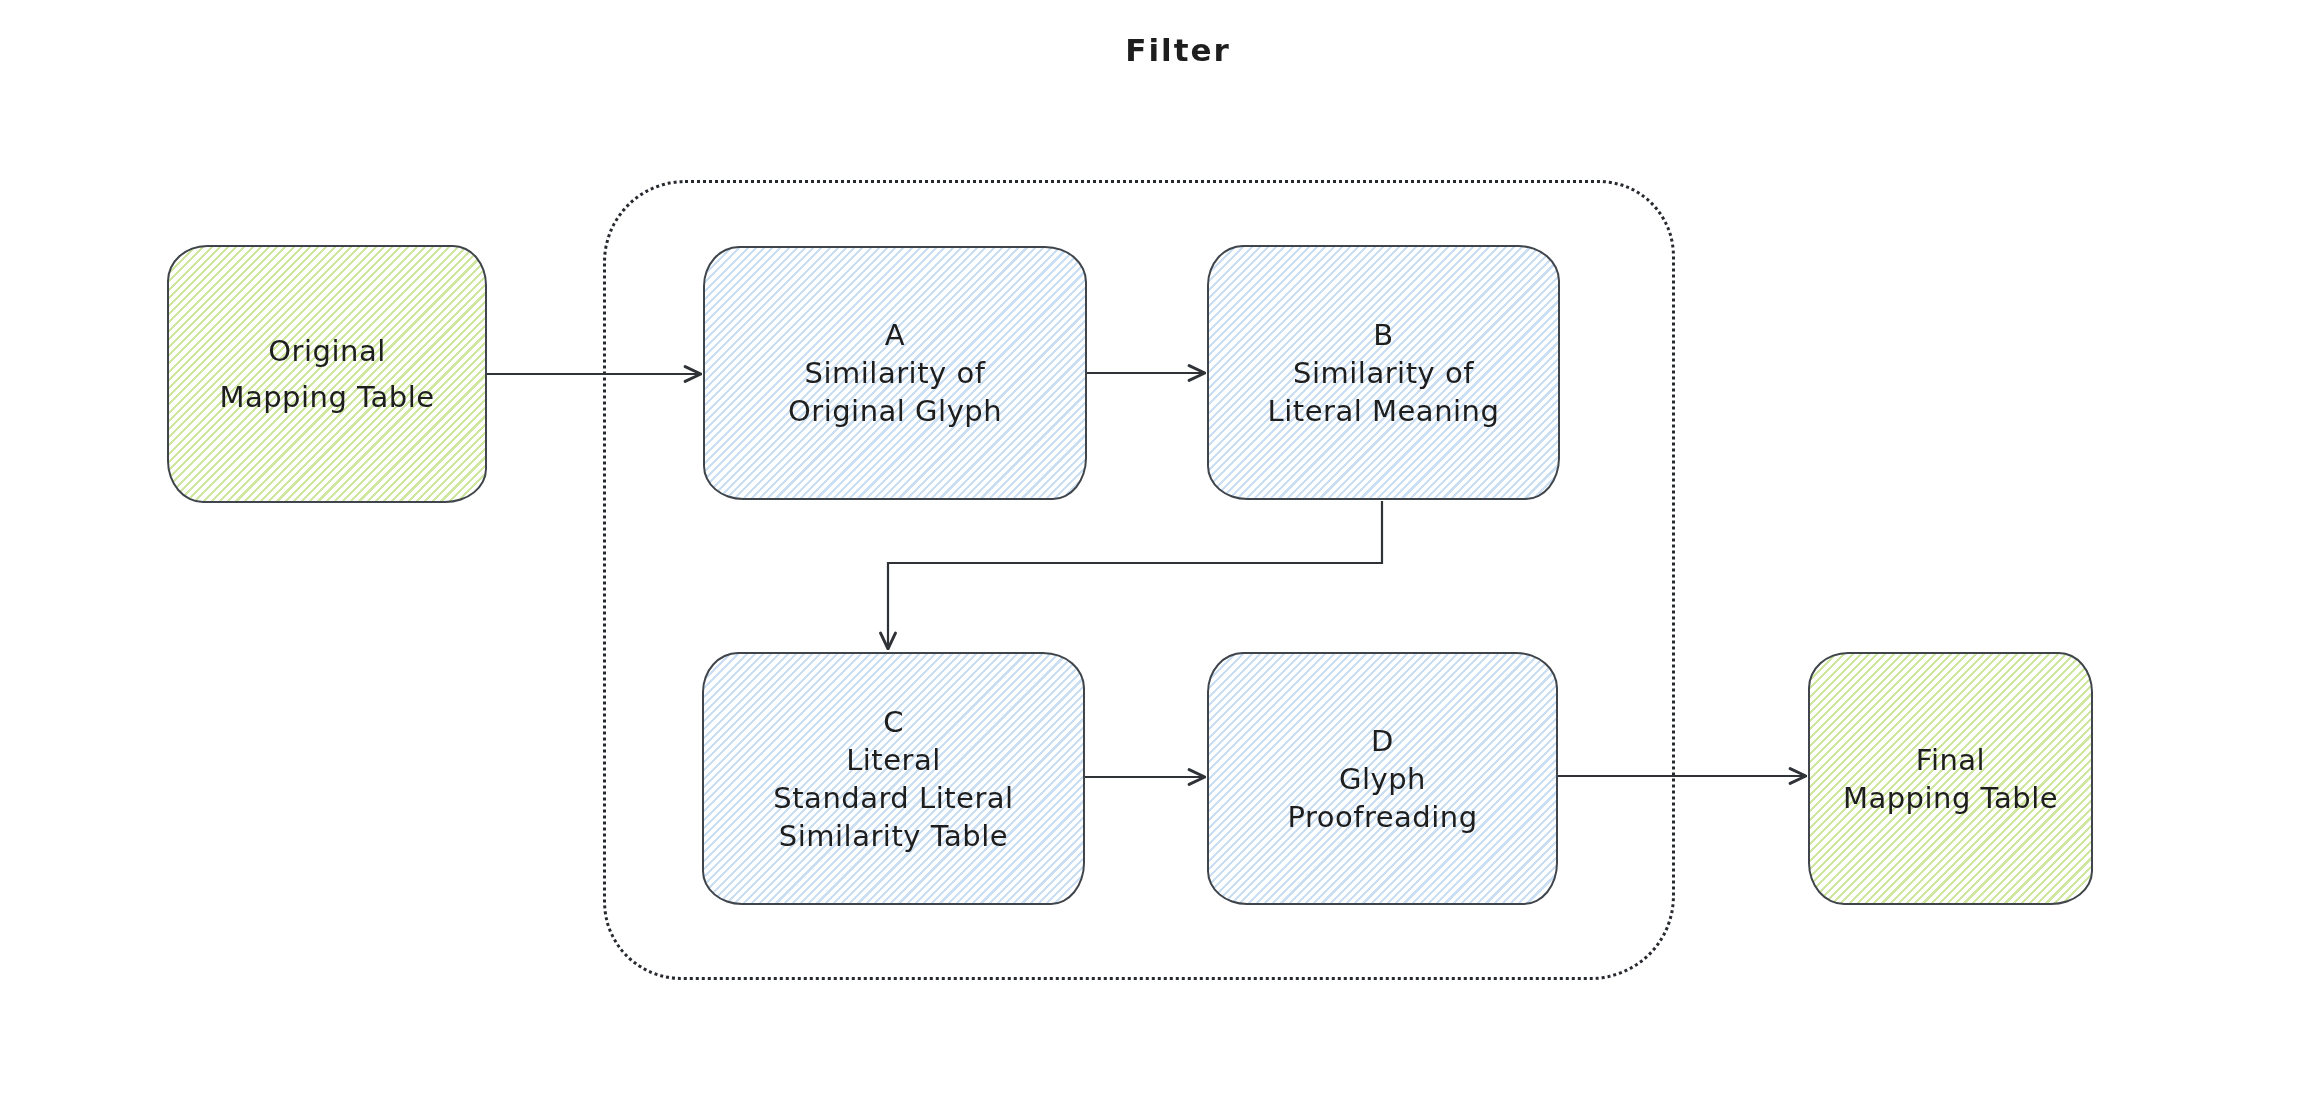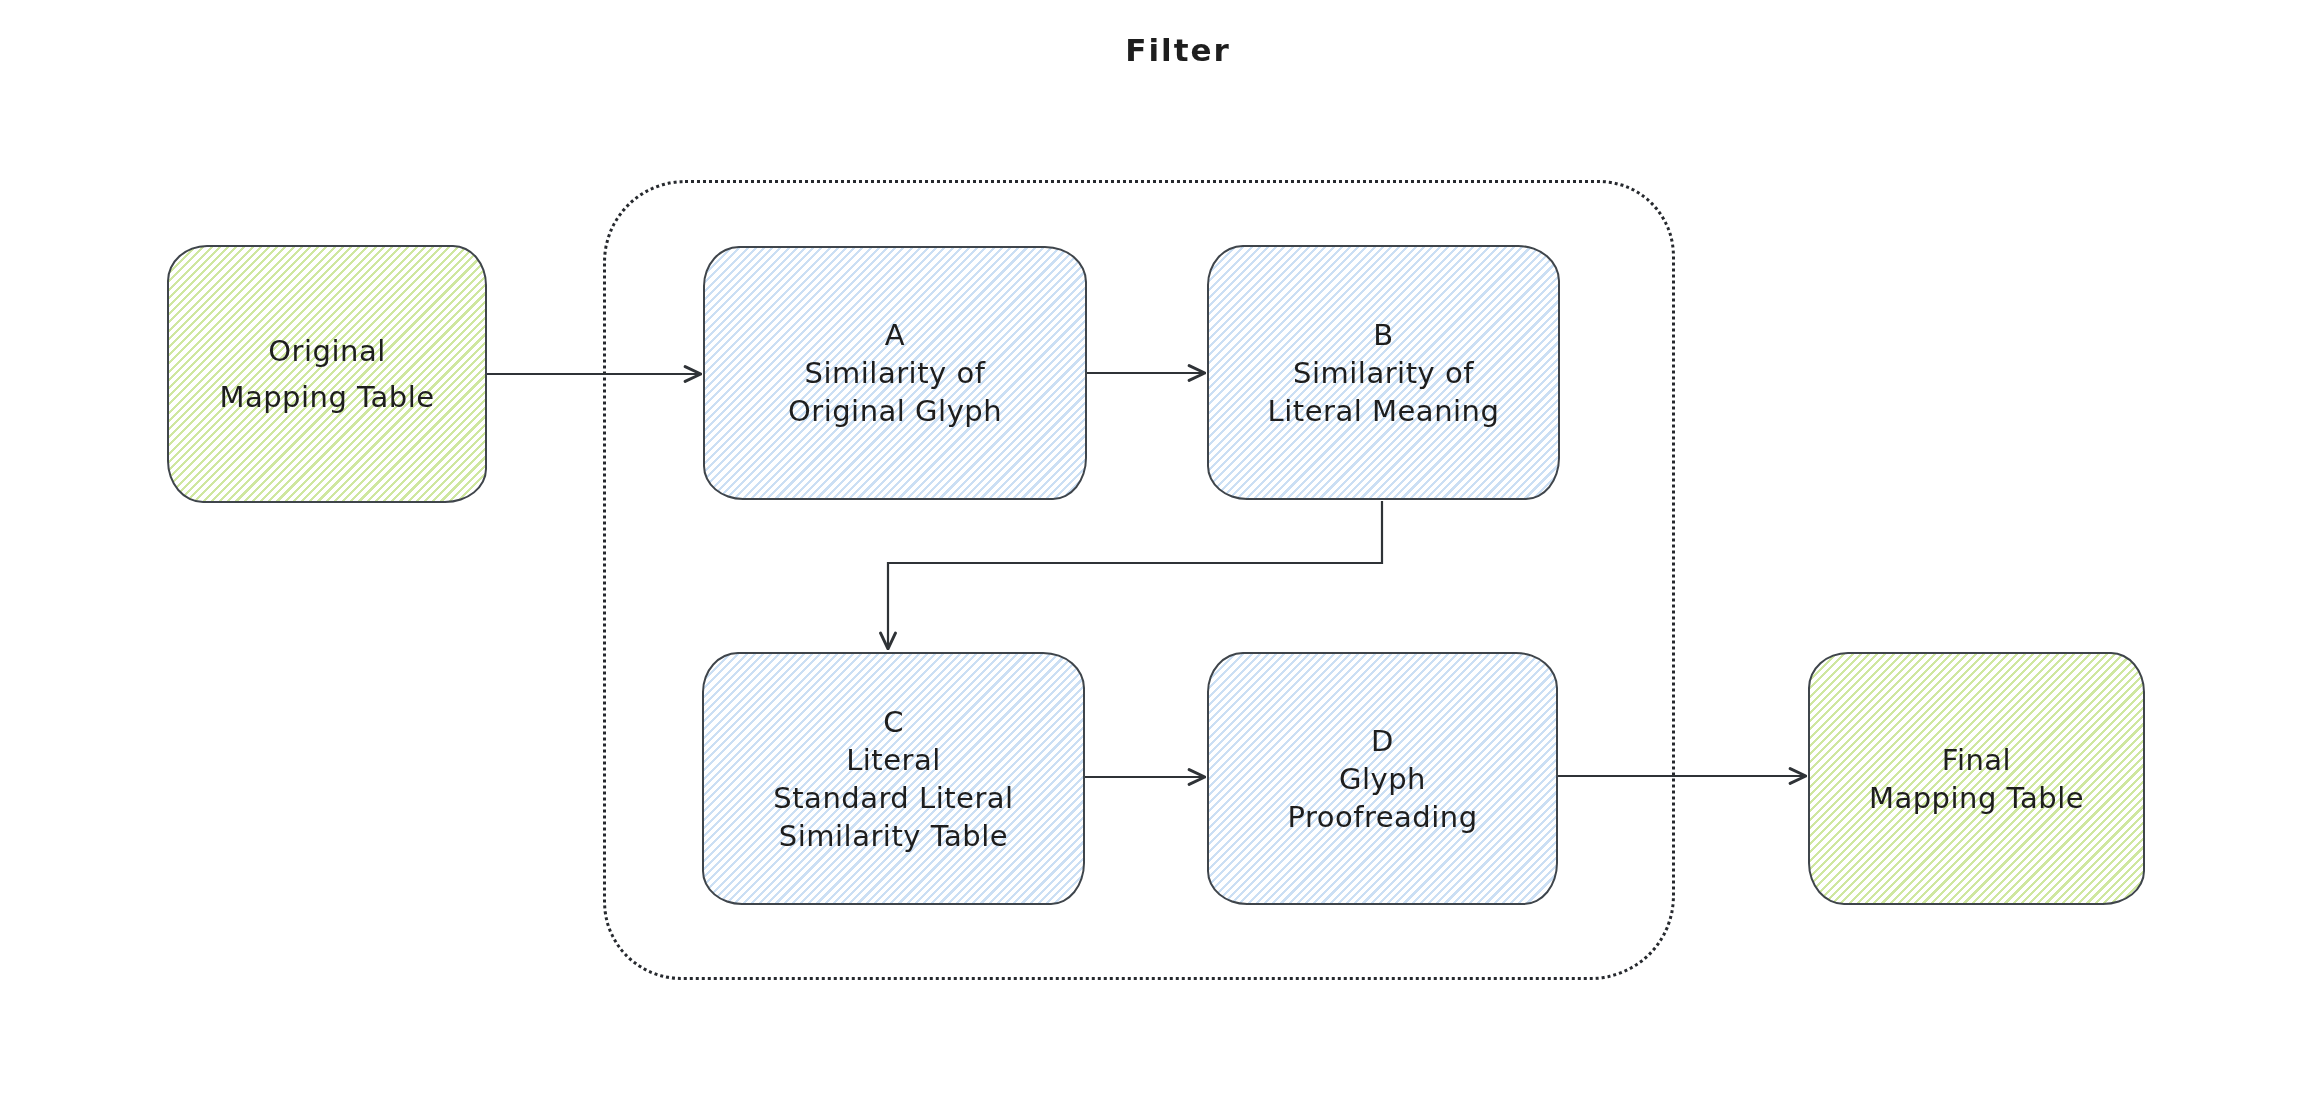--- a/index.html
+++ b/index.html
@@ -123,18 +123,18 @@
     <span class="ln">Standard Literal</span>
     <span class="ln">Similarity Table</span>
   </div>
 
   <div class="node blue" style="left:1207px;top:652px;width:351px;height:253px;">
     <span class="ln">D</span>
     <span class="ln">Glyph</span>
     <span class="ln">Proofreading</span>
   </div>
 
-  <div class="node green" style="left:1808px;top:652px;width:337px;height:253px;">
+  <div class="node green" style="left:1808px;top:652px;width:285px;height:253px;">
     <span class="ln">Final</span>
     <span class="ln">Mapping Table</span>
   </div>
 
 </div>
 
 </body></html>

